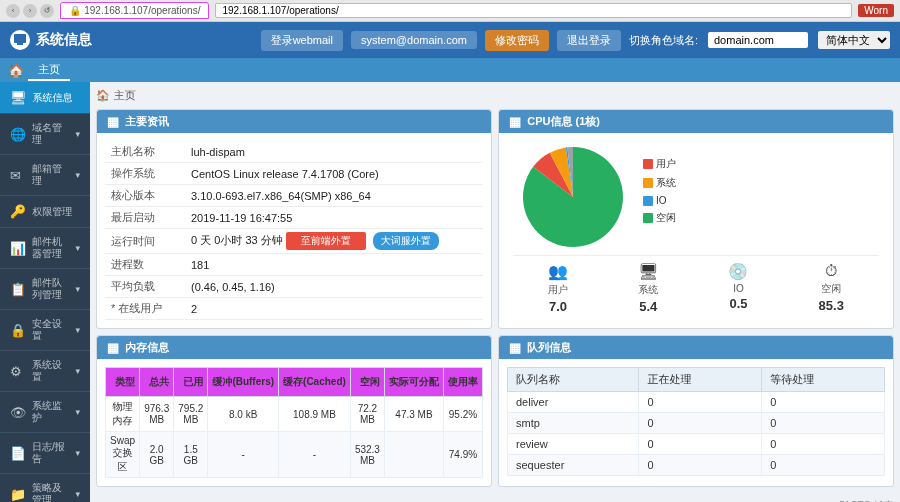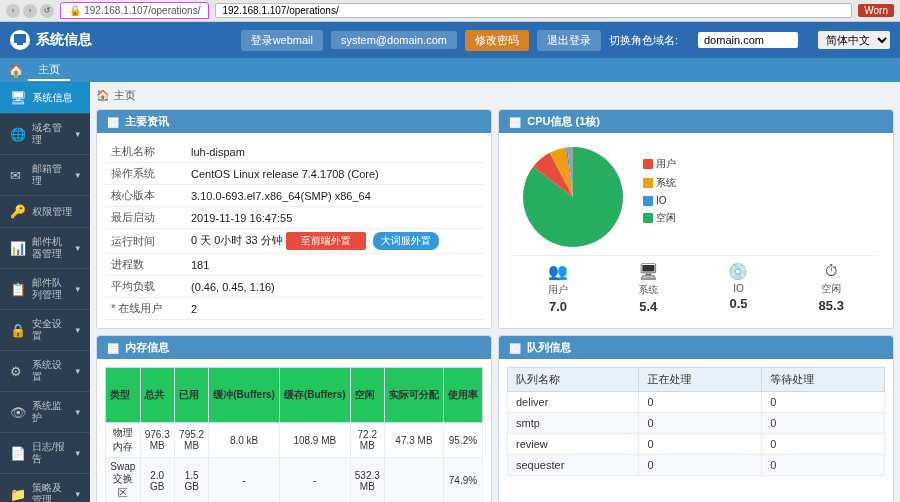--- a/index.html
+++ b/index.html
@@ -13,21 +13,21 @@
     .address-bar { flex: 1; background: #fff; border: 1px solid #bbb; border-radius: 2px; padding: 1px 6px; font-size: 10px; }
 
     
     .app-header { background: #2b6cb0; height: 36px; display: flex; align-items: center; justify-content: space-between; padding: 0 10px; }
     .app-logo { color: #fff; font-size: 14px; font-weight: bold; display: flex; align-items: center; gap: 6px; }
     .logo-icon { width: 20px; height: 20px; background: #fff; border-radius: 50%; display: flex; align-items: center; justify-content: center; }
     .logo-icon svg { width: 14px; height: 14px; }
     .header-right { display: flex; align-items: center; gap: 8px; }
     .header-btn { background: #5a8fc5; color: #fff; padding: 3px 10px; border-radius: 3px; font-size: 11px; cursor: pointer; border: none; }
     .header-btn.orange { background: #d4822a; }
-    .header-domain { display: flex; align-items: center; gap: 20px; color: #fff; font-size: 11px; }
+    .header-domain { display: flex; align-items: center; gap: 10px; color: #fff; font-size: 11px; }
     .header-domain input { padding: 2px 6px; border-radius: 2px; border: none; font-size: 11px; width: 110px; }
     .header-domain select { padding: 2px 4px; border-radius: 2px; border: none; font-size: 11px; }
 
     
     .main-layout { display: flex; height: calc(502px - 22px - 36px - 24px); }
 
     
     .sidebar { width: 90px; background: #2c3e50; color: #bdc3c7; display: flex; flex-direction: column; overflow: hidden; }
     .sidebar-item { padding: 8px 10px; display: flex; align-items: center; gap: 6px; cursor: pointer; font-size: 11px; border-bottom: 1px solid #3d5166; }
     .sidebar-item:hover, .sidebar-item.active { background: #1a8dcb; color: #fff; }
@@ -53,21 +53,21 @@
     
     .info-table { width: 100%; border-collapse: collapse; }
     .info-table tr td { padding: 3px 6px; font-size: 11px; border-bottom: 1px solid #eee; }
     .info-table tr td:first-child { color: #555; width: 80px; white-space: nowrap; }
     .info-table tr td:last-child { color: #222; }
     .btn-red { background: #e74c3c; color: #fff; padding: 2px 15px; border-radius: 2px; font-size: 10px; cursor: pointer; border: none; margin-right: 4px; }
     .btn-blue { background: #3498db; color: #fff; padding: 2px 8px; border-radius: 8px; font-size: 10px; cursor: pointer; border: none; }
 
     
     .mem-table { width: 100%; border-collapse: collapse; font-size: 10px; }
-    .mem-table th { background: #22c55e; padding: 20px 4px; border: 1px solid #d0d8e4; font-weight: bold; text-align: left; white-space: nowrap; }
+    .mem-table th { background: #d946ef; padding: 7px 4px; border: 1px solid #d0d8e4; font-weight: bold; text-align: right; white-space: nowrap; }
     .mem-table td { padding: 3px 4px; border: 1px solid #e8eef5; text-align: center; }
     .mem-table tr:nth-child(even) { background: #f7f9fc; }
 
     
     .cpu-chart-container { display: flex; flex-direction: column; align-items: center; padding: 6px; }
     .legend-item { display: flex; align-items: center; gap: 3px; font-size: 10px; }
     .legend-dot { width: 10px; height: 10px; border-radius: 1px; }
     .cpu-stats { display: flex; justify-content: space-around; width: 100%; margin-top: 8px; padding-top: 6px; border-top: 1px solid #eee; }
     .cpu-stat { display: flex; flex-direction: column; align-items: center; gap: 2px; }
     .cpu-stat-icon { font-size: 16px; }
@@ -320,21 +320,21 @@
           <span>内存信息</span>
         </div>
         <div class="card-body">
           <table class="mem-table">
             <thead>
               <tr>
                 <th>类型</th>
                 <th>总共</th>
                 <th>已用</th>
                 <th>缓冲(Buffers)</th>
-                <th>缓存(Buffers)</th>
+                <th>缓存(Cached)</th>
                 <th>空闲</th>
                 <th>实际可分配</th>
                 <th>使用率</th>
               </tr>
             </thead>
             <tbody>
               <tr>
                 <td>物理内存</td>
                 <td>976.3 MB</td>
                 <td>795.2 MB</td>

